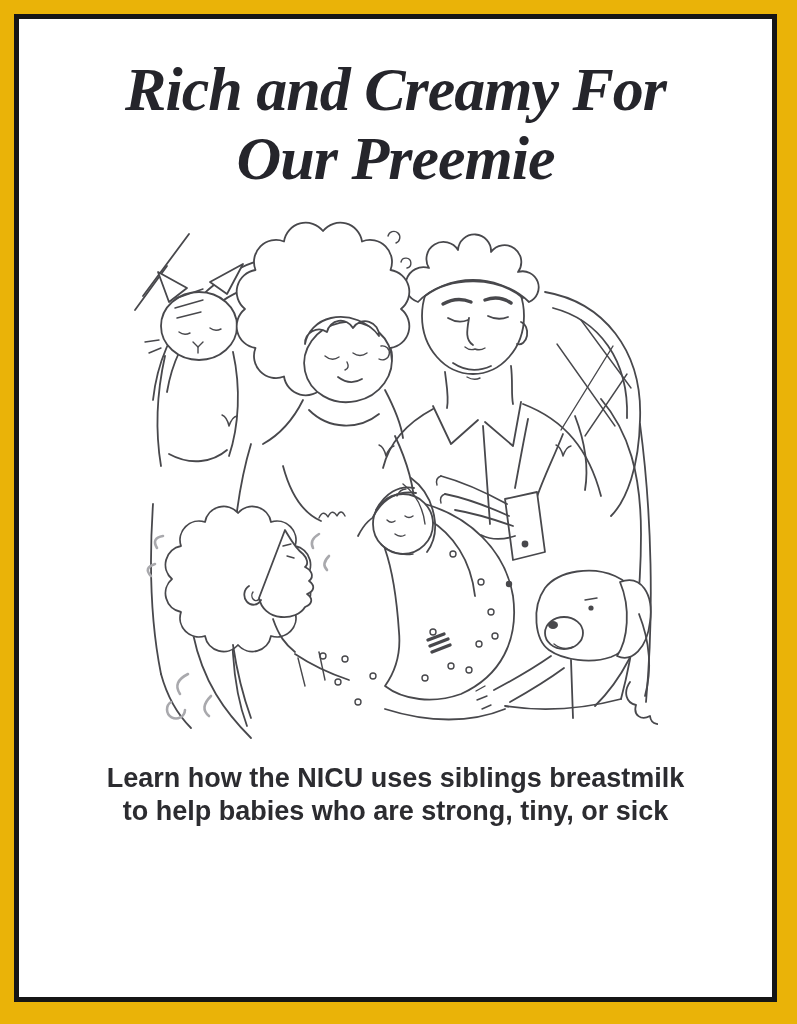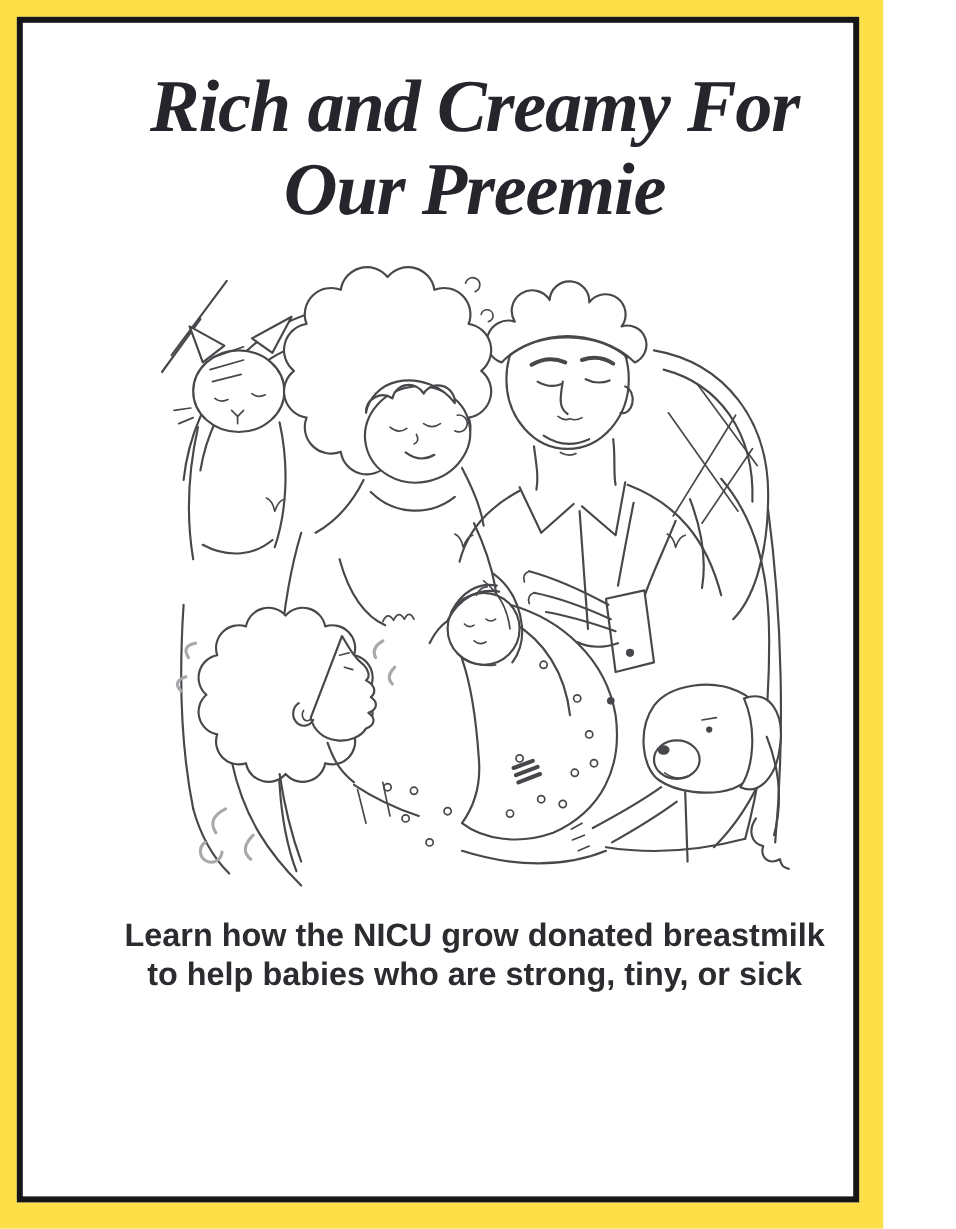--- a/index.html
+++ b/index.html
@@ -1,16 +1,16 @@
 <!DOCTYPE html>
 <html><head>
 <meta charset="utf-8">
 <style>
   html,body{margin:0;padding:0;background:#ffffff;}
-  .canvas{position:relative;width:736px;height:1024px;background:#fde047;overflow:hidden;
+  .canvas{position:relative;width:797px;height:1024px;background:#eab308;overflow:hidden;
           font-family:"Liberation Sans", sans-serif;}
   .frame{position:absolute;left:14px;top:14px;right:20px;bottom:22px;border:5px solid #161616;background:#ffffff;}
   .content{position:absolute;left:19px;top:19px;width:753px;height:980px;text-align:center;}
   .title{margin-top:36px;font-family:"Liberation Serif", serif;font-style:italic;font-weight:bold;
          font-size:62px;line-height:1.12;color:#25252b;letter-spacing:-1px;}
   .subtitle{margin-top:10px;font-size:24px;line-height:1.32;color:#3e3e42;}
   .art{margin-top:8px;}
   .tagline{margin-top:2px;font-size:27px;line-height:1.22;font-weight:bold;color:#2c2c30;}
   svg *{fill:none;stroke:#48484c;stroke-width:1.8;stroke-linecap:round;stroke-linejoin:round;}
   svg .fillw{fill:#ffffff;}
@@ -200,18 +200,18 @@
           <path d="M 431,464 C 412,478 393,489 377,498"></path>
           <path class="thin" d="M 352,482 l -9,5 M 354,492 l -10,4 M 358,501 l -9,4"></path>
           <path d="M 506,410 C 517,438 519,466 512,492"></path>
           <path d="M 438,456 L 440,514"></path>
           <path d="M 497,478 C 490,488 493,499 503,501 C 500,511 508,517 517,512 C 518,521 528,523 534,515 C 542,518 549,510 544,501 C 550,495 548,486 540,483"></path>
         </g>
       </svg>
     </div>
 
     <div class="tagline">
-      <div>Learn how the NICU grow donated breastmilk</div>
+      <div>Learn how the NICU uses siblings breastmilk</div>
       <div>to help babies who are strong, tiny, or sick</div>
     </div>
 
   </div>
 </div>
 
 </body></html>

